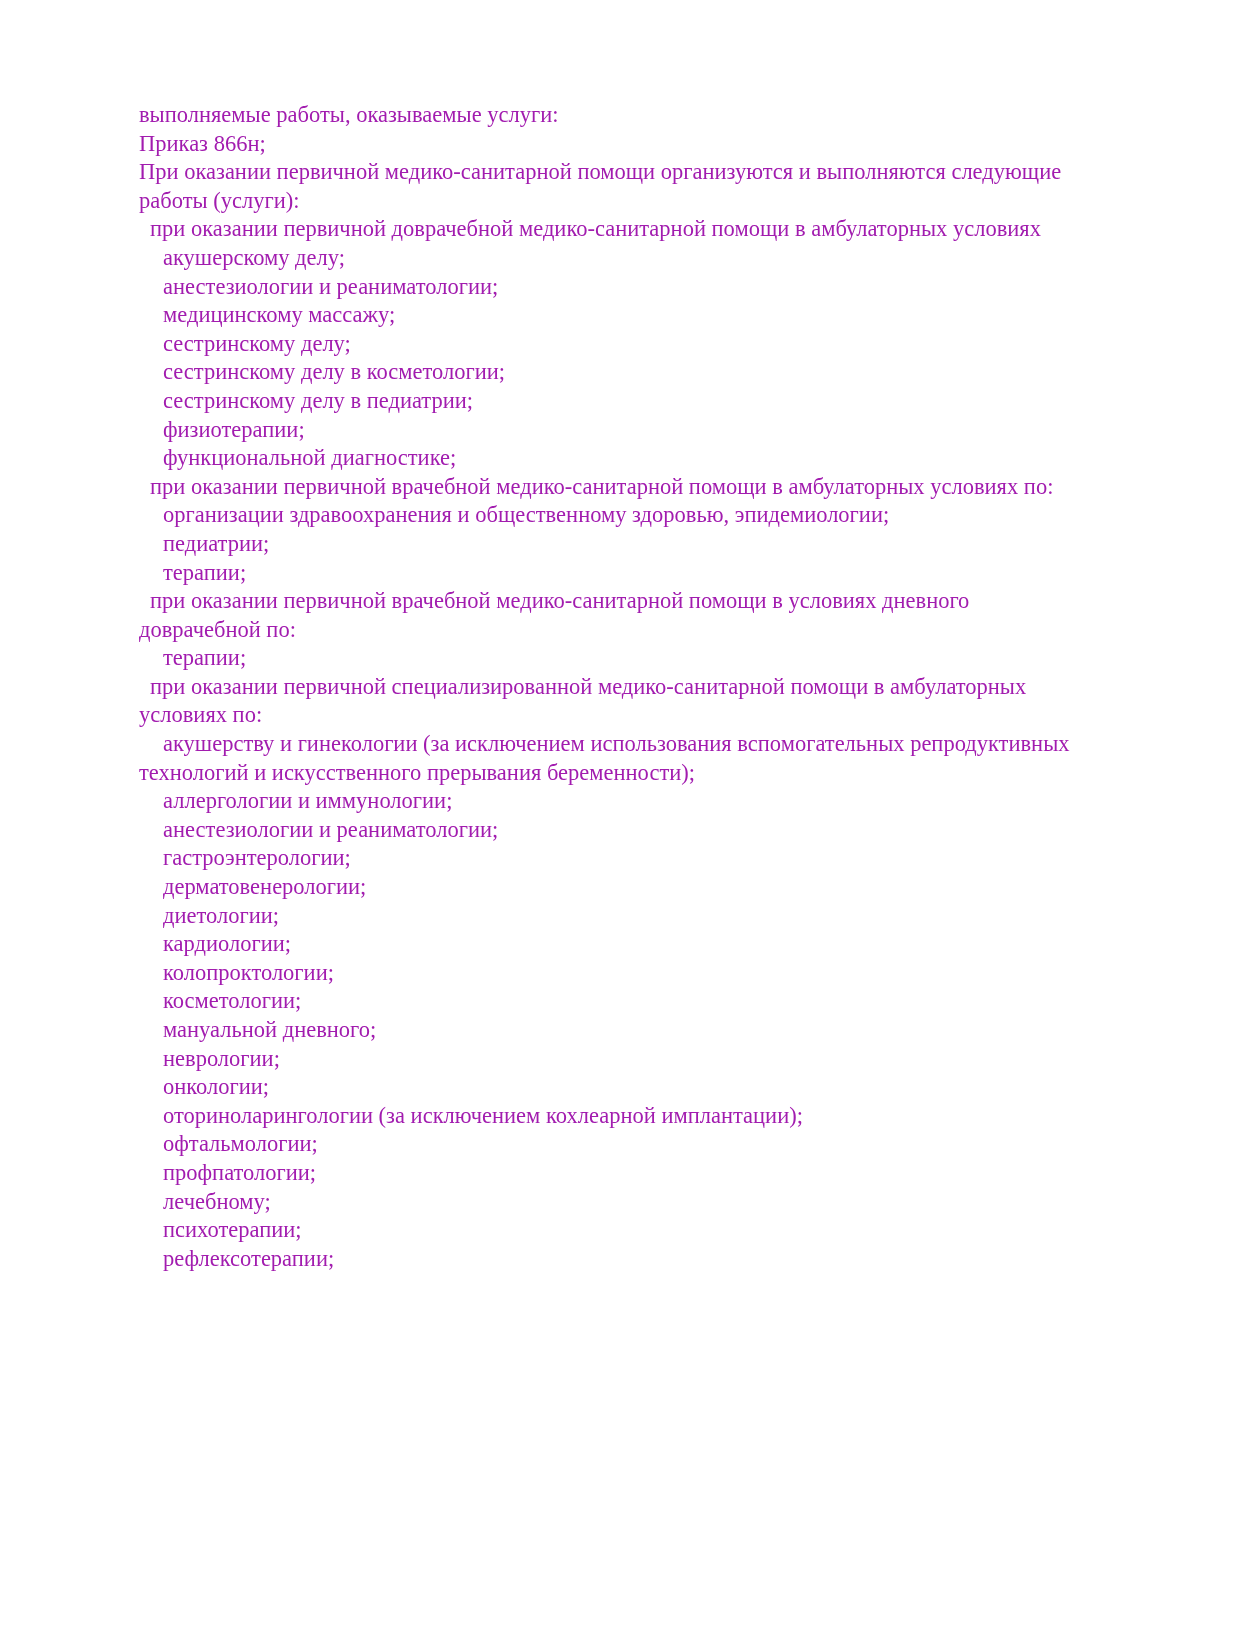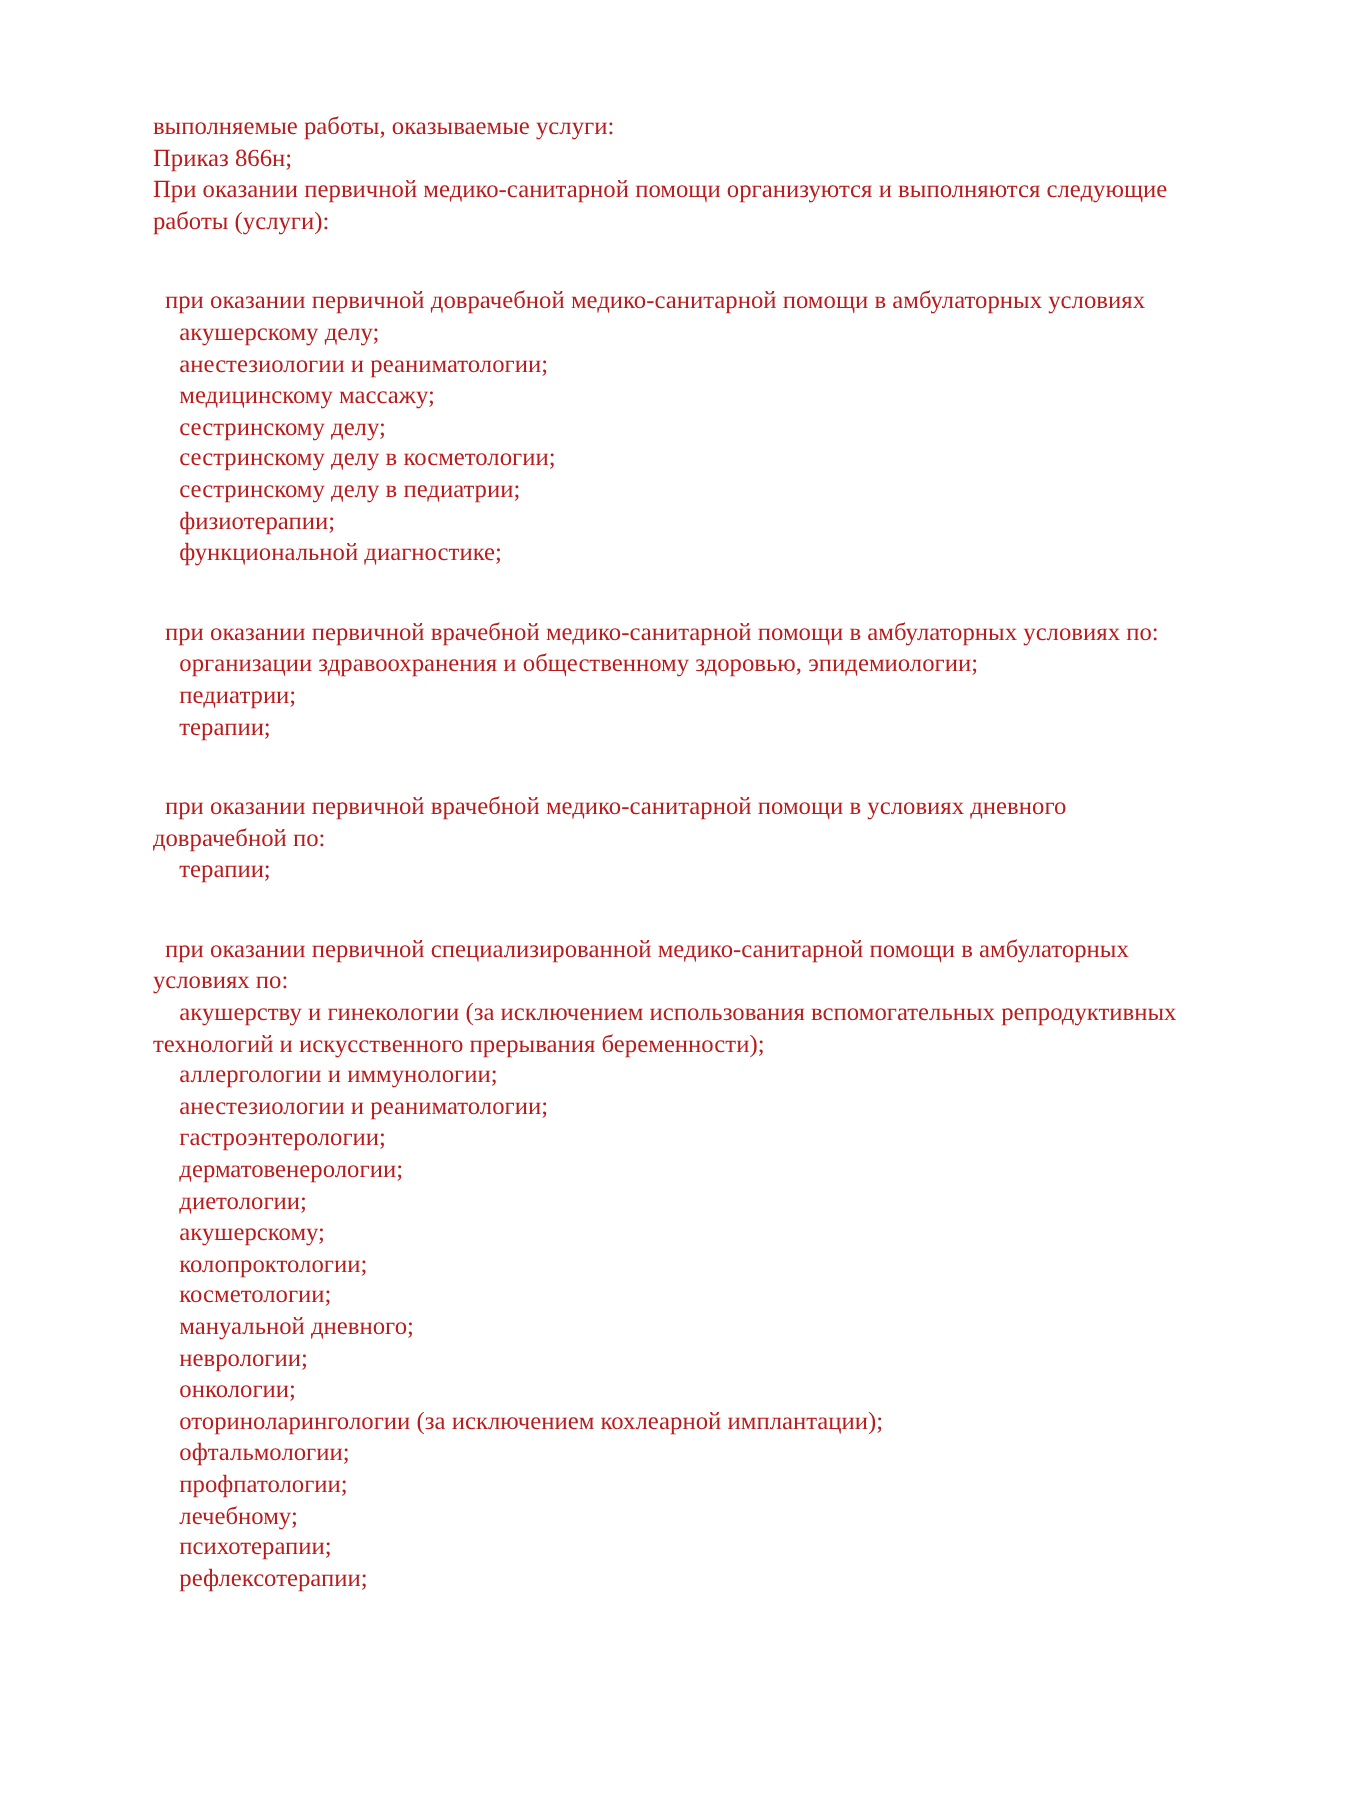--- a/index.html
+++ b/index.html
@@ -5,24 +5,24 @@
   html, body { margin: 0; padding: 0; background: #ffffff; }
   body { width: 1240px; height: 1650px; position: relative; overflow: hidden; }
   .page {
     position: absolute;
     left: 139px;
     top: 101px;
     width: 990px;
     font-family: "Liberation Serif", "DejaVu Serif", serif;
     font-size: 22.5px;
     line-height: 28.6px;
-    color: #b91c1c;
+    color: #a21caf;
   }
   .line { white-space: pre; display: block; height: 28.6px; }
-  .ind1 { padding-left: 11px; margin-top: 44px; }
+  .ind1 { padding-left: 11px; }
   .ind2 { padding-left: 24px; }
 </style>
 </head>
 <body>
 
 <div class="page" id="page">
     <span class="line">выполняемые работы, оказываемые услуги:</span>
     <span class="line">Приказ 866н;</span>
     <span class="line">При оказании первичной медико-санитарной помощи организуются и выполняются следующие</span>
     <span class="line">работы (услуги):</span>
@@ -44,21 +44,21 @@
     <span class="line ind2">терапии;</span>
     <span class="line ind1">при оказании первичной специализированной медико-санитарной помощи в амбулаторных</span>
     <span class="line">условиях по:</span>
     <span class="line ind2">акушерству и гинекологии (за исключением использования вспомогательных репродуктивных</span>
     <span class="line">технологий и искусственного прерывания беременности);</span>
     <span class="line ind2">аллергологии и иммунологии;</span>
     <span class="line ind2">анестезиологии и реаниматологии;</span>
     <span class="line ind2">гастроэнтерологии;</span>
     <span class="line ind2">дерматовенерологии;</span>
     <span class="line ind2">диетологии;</span>
-    <span class="line ind2">акушерскому;</span>
+    <span class="line ind2">кардиологии;</span>
     <span class="line ind2">колопроктологии;</span>
     <span class="line ind2">косметологии;</span>
     <span class="line ind2">мануальной дневного;</span>
     <span class="line ind2">неврологии;</span>
     <span class="line ind2">онкологии;</span>
     <span class="line ind2">оториноларингологии (за исключением кохлеарной имплантации);</span>
     <span class="line ind2">офтальмологии;</span>
     <span class="line ind2">профпатологии;</span>
     <span class="line ind2">лечебному;</span>
     <span class="line ind2">психотерапии;</span>

